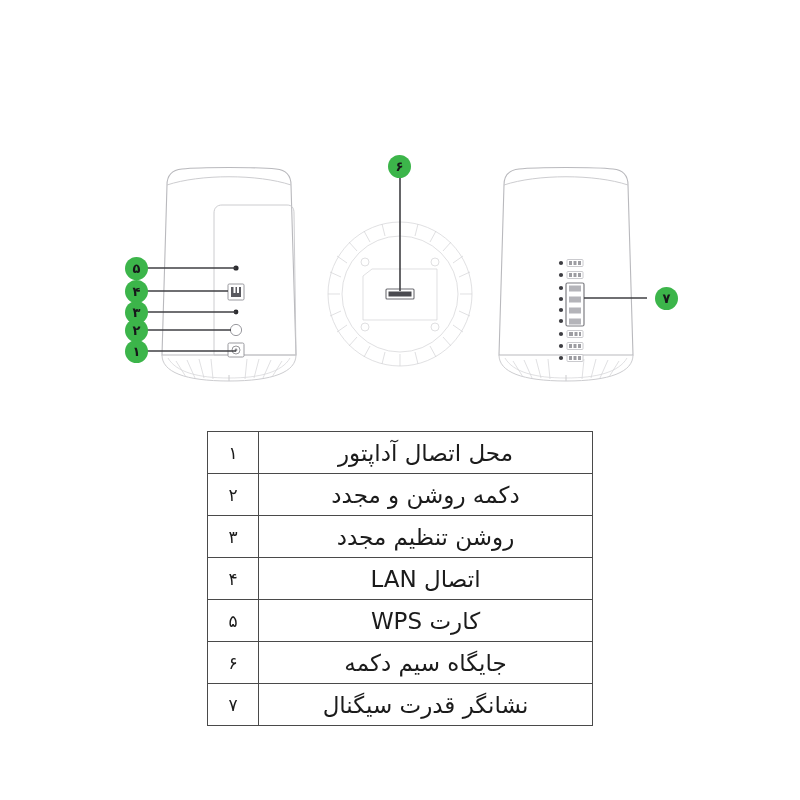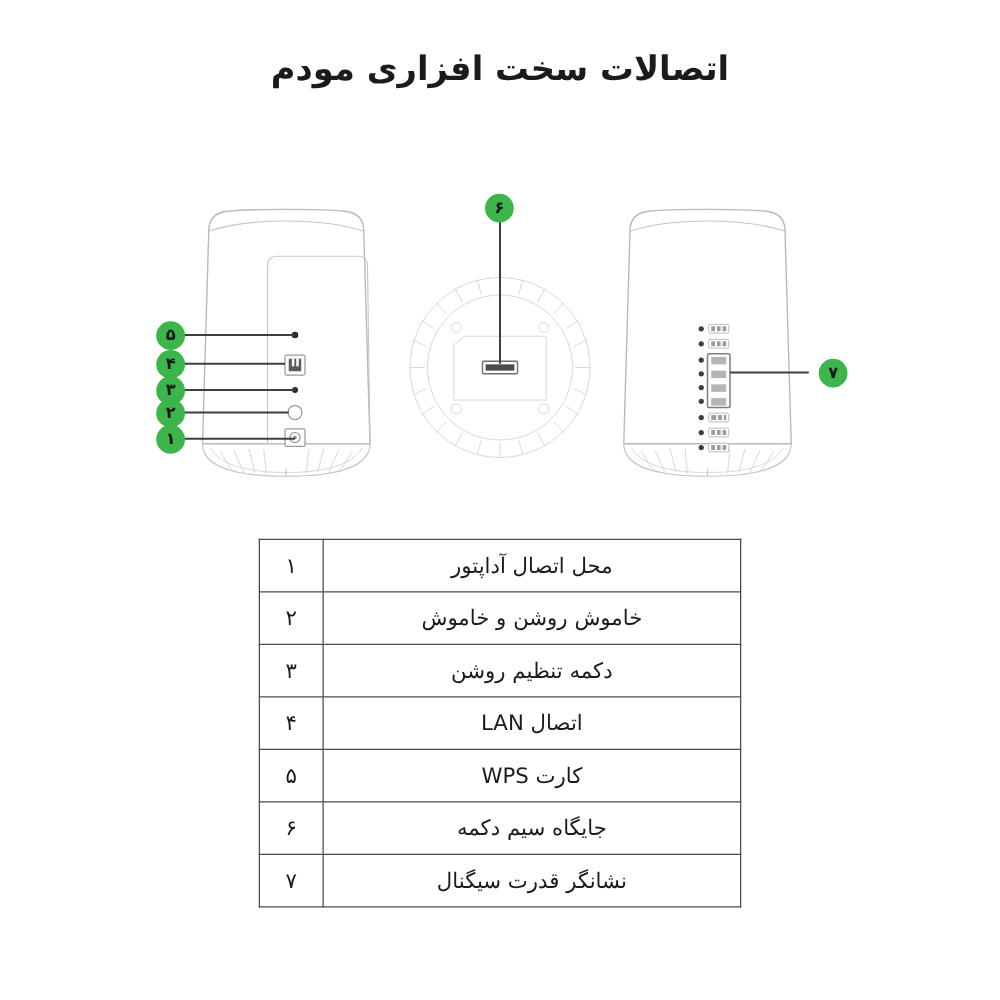--- a/index.html
+++ b/index.html
@@ -69,39 +69,38 @@
     border-collapse: collapse;
     width: 385px;
     direction: rtl;
     table-layout: fixed;
   }
   table.spec td {
     border: 1.5px solid #4a4a4a;
     height: 42px;
     text-align: center;
     vertical-align: middle;
-    font-size: 17px;
+    font-size: 23px;
     color: #1b1b1b;
     padding: 0 6px;
     box-sizing: border-box;
   }
   table.spec td.num {
     width: 51px;
     font-size: 17px;
   }
   table.spec td.label {
     width: 334px;
   }
 </style>
 </head>
 <body>
 
 <div id="page">
 
-  <div class="title">اتصالات سخت افزاری مودم</div>
 
   <div class="illus">
     <svg width="800" height="420" viewBox="0 0 800 420" xmlns="http://www.w3.org/2000/svg">
 
       <defs>
         <style>
           .body   { fill:#ffffff; stroke:#b9b9bd; stroke-width:1.1; }
           .thin   { fill:none;    stroke:#c6c6ca; stroke-width:0.9; }
           .thinner{ fill:none;    stroke:#d2d2d6; stroke-width:0.7; }
           .dark   { fill:none;    stroke:#3f3f43; stroke-width:1.6; }
@@ -313,25 +312,25 @@
   </div>
 
   <div class="tbl-wrap">
     <table class="spec">
       <tbody>
         <tr>
           <td class="label">محل اتصال آداپتور</td>
           <td class="num">۱</td>
         </tr>
         <tr>
-          <td class="label">خاموش روشن و خاموش</td>
+          <td class="label">دکمه روشن و مجدد</td>
           <td class="num">۲</td>
         </tr>
         <tr>
-          <td class="label">دکمه تنظیم روشن</td>
+          <td class="label">روشن تنظیم مجدد</td>
           <td class="num">۳</td>
         </tr>
         <tr>
           <td class="label">اتصال LAN</td>
           <td class="num">۴</td>
         </tr>
         <tr>
           <td class="label">کارت WPS</td>
           <td class="num">۵</td>
         </tr>

